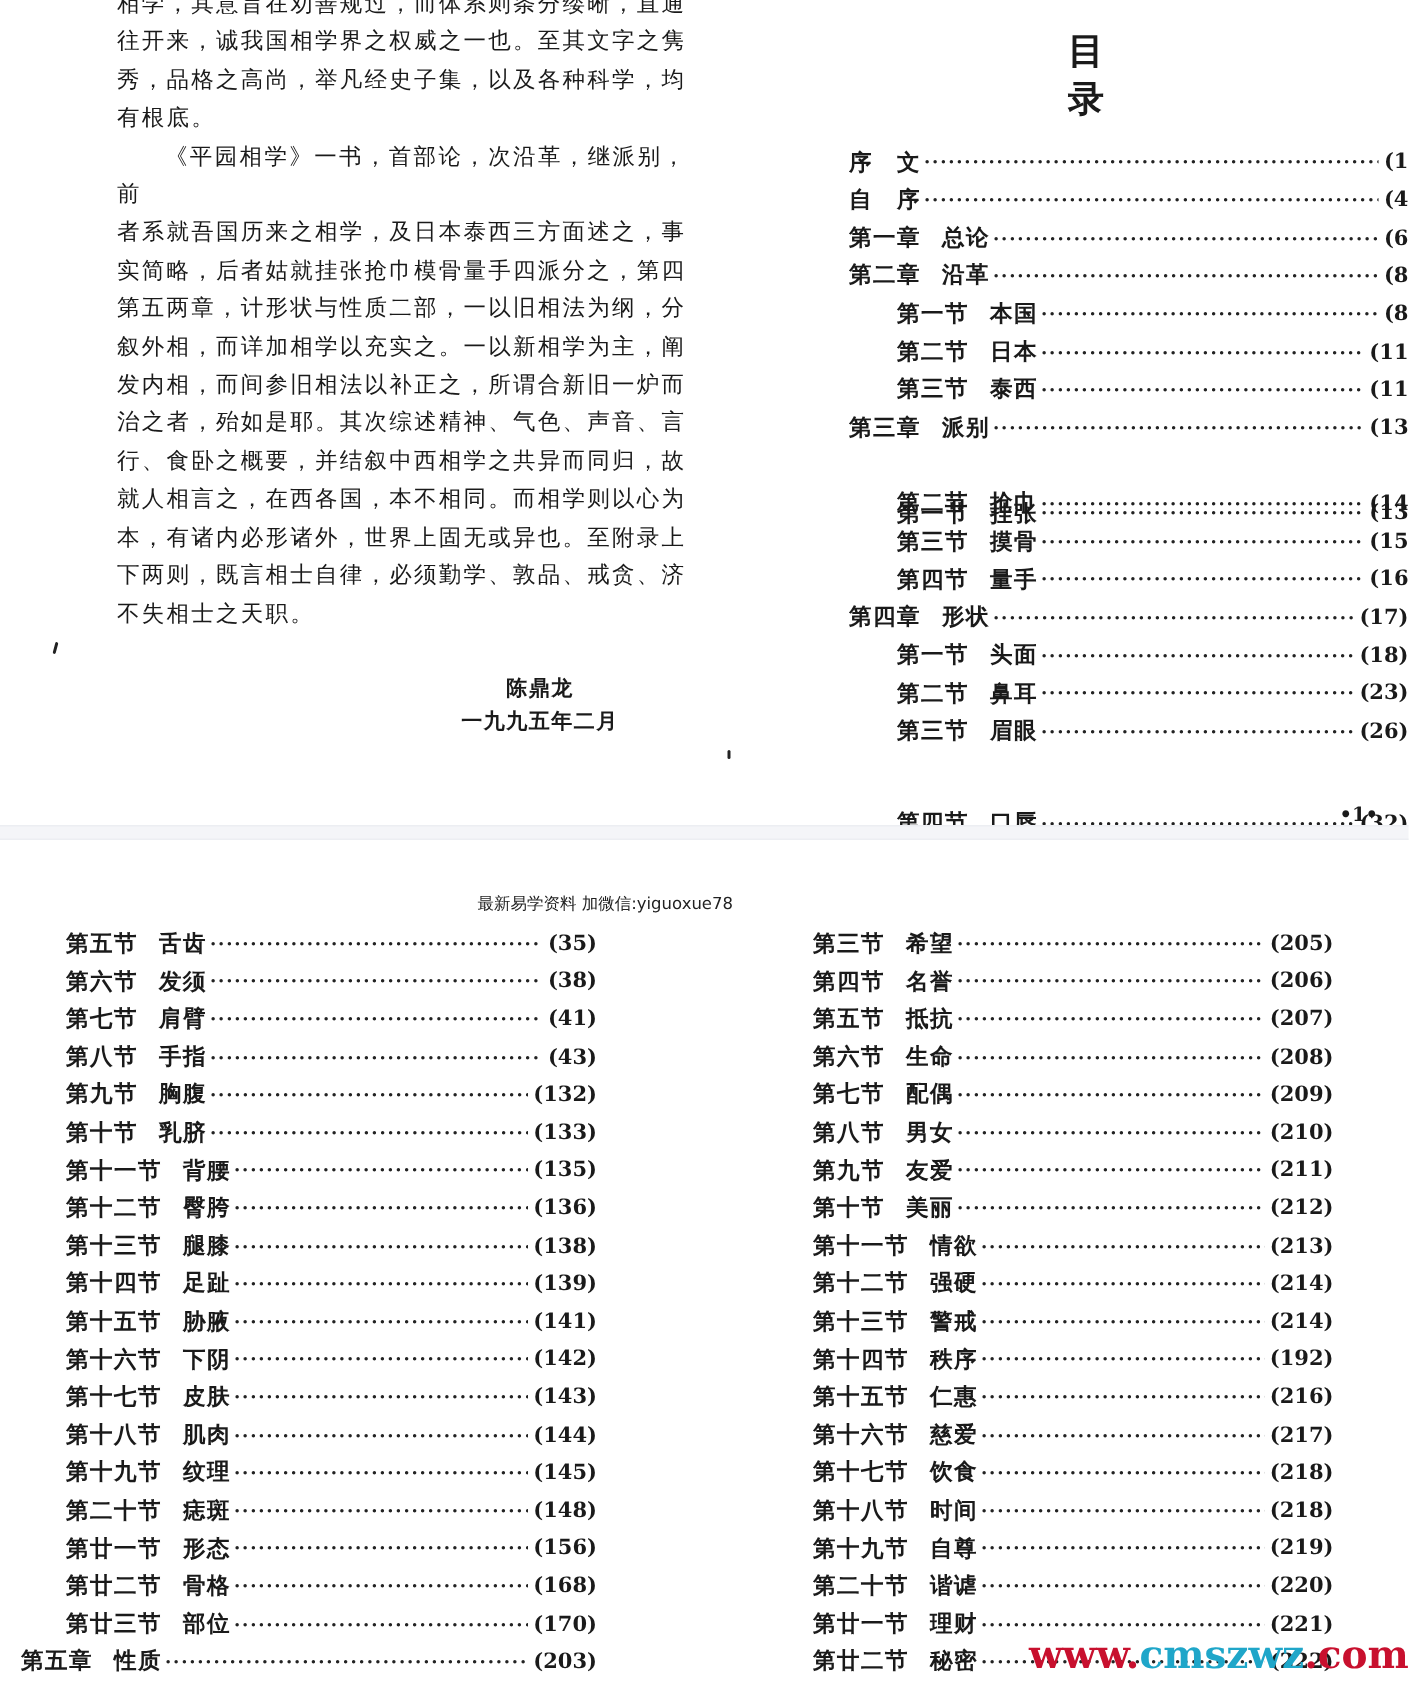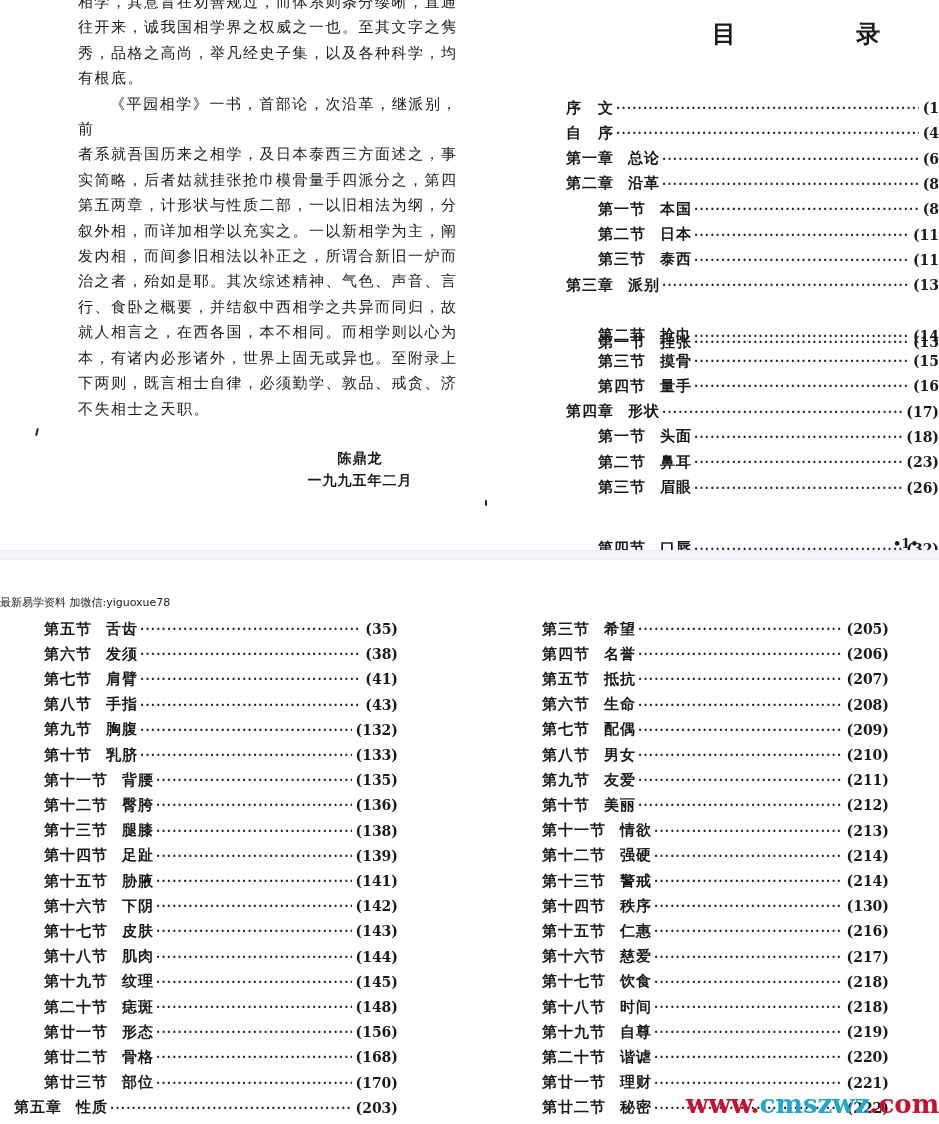--- a/index.html
+++ b/index.html
@@ -10,33 +10,33 @@
            border-top:1px solid #eceef2; border-bottom:1px solid #eceef2; box-sizing:border-box; }
     .page-bottom { position:absolute; left:0; top:560px; width:939px; height:564px; background:#fff; }
 
     
     .preface { position:absolute; left:78px; top:-10px; width:380px; }
     .preface p { margin:0; font-size:15px; line-height:25.4px; letter-spacing:1.5px; text-align:justify; }
     .preface p.indent { text-indent:32px; }
     .sig { position:absolute; left:260px; width:200px; text-align:center; font-size:14px; font-weight:bold; letter-spacing:1px; }
 
     
-    .toc-title { position:absolute; left:712px; top:18px; font-size:24px; font-weight:bold; letter-spacing:56px; }
+    .toc-title { position:absolute; left:712px; top:18px; font-size:24px; font-weight:bold; letter-spacing:56px;font-family:Liberation Mono, monospace; }
     .toc-row { position:absolute; height:24px; display:flex; align-items:center; font-size:15px; white-space:nowrap; overflow:hidden; }
     .toc-row .lbl { font-weight:bold; letter-spacing:1px; }
     .toc-row .num-lbl { display:inline-block; }
     .toc-row .gap { display:inline-block; width:14px; }
     .toc-row .dots { flex:1; overflow:hidden; letter-spacing:1.2px; font-size:12px; font-weight:bold; margin:0 4px 0 2px; color:#222; }
     .toc-row .pg { font-weight:bold; font-family:"DejaVu Serif",serif; font-size:14px; }
     .chapter .lbl { font-weight:bold; }
     .section .lbl { font-weight:bold; }
 
     .pagenum { position:absolute; left:893px; top:536px; font-size:13px; font-weight:bold; }
 
-    .notice { position:absolute; left:0; width:807px; top:35px; text-align:left; font-size:11px;
+    .notice { position:absolute; left:0; width:807px; top:35px; text-align:center; font-size:11px;
               font-family:"DejaVu Sans","Liberation Sans",sans-serif; color:#222; }
 
     .watermark { position:absolute; left:686px; top:1089px; font-family:"DejaVu Serif","Liberation Serif",serif;
                  font-weight:bold; font-size:26px; letter-spacing:0px; line-height:30px; }
     .wm-a { color:#c8102e; }
     .wm-b { color:#1fa6c9; }
 
     .speck { position:absolute; background:#222; border-radius:1px; }
   </style>
 </head>
@@ -316,21 +316,21 @@
         <span class="pg">(214)</span>
       </div>
       <div class="toc-row section" style="left: 542px; top: 309px; width: 347px;">
         <span class="lbl"><span class="num-lbl">第十三节</span><span class="gap"></span><span>警戒</span></span>
         <span class="dots">························································································································</span>
         <span class="pg">(214)</span>
       </div>
       <div class="toc-row section" style="left: 542px; top: 334.2px; width: 347px;">
         <span class="lbl"><span class="num-lbl">第十四节</span><span class="gap"></span><span>秩序</span></span>
         <span class="dots">························································································································</span>
-        <span class="pg">(130)</span>
+        <span class="pg">(192)</span>
       </div>
       <div class="toc-row section" style="left: 542px; top: 359.4px; width: 347px;">
         <span class="lbl"><span class="num-lbl">第十五节</span><span class="gap"></span><span>仁惠</span></span>
         <span class="dots">························································································································</span>
         <span class="pg">(216)</span>
       </div>
       <div class="toc-row section" style="left: 542px; top: 384.6px; width: 347px;">
         <span class="lbl"><span class="num-lbl">第十六节</span><span class="gap"></span><span>慈爱</span></span>
         <span class="dots">························································································································</span>
         <span class="pg">(217)</span>

